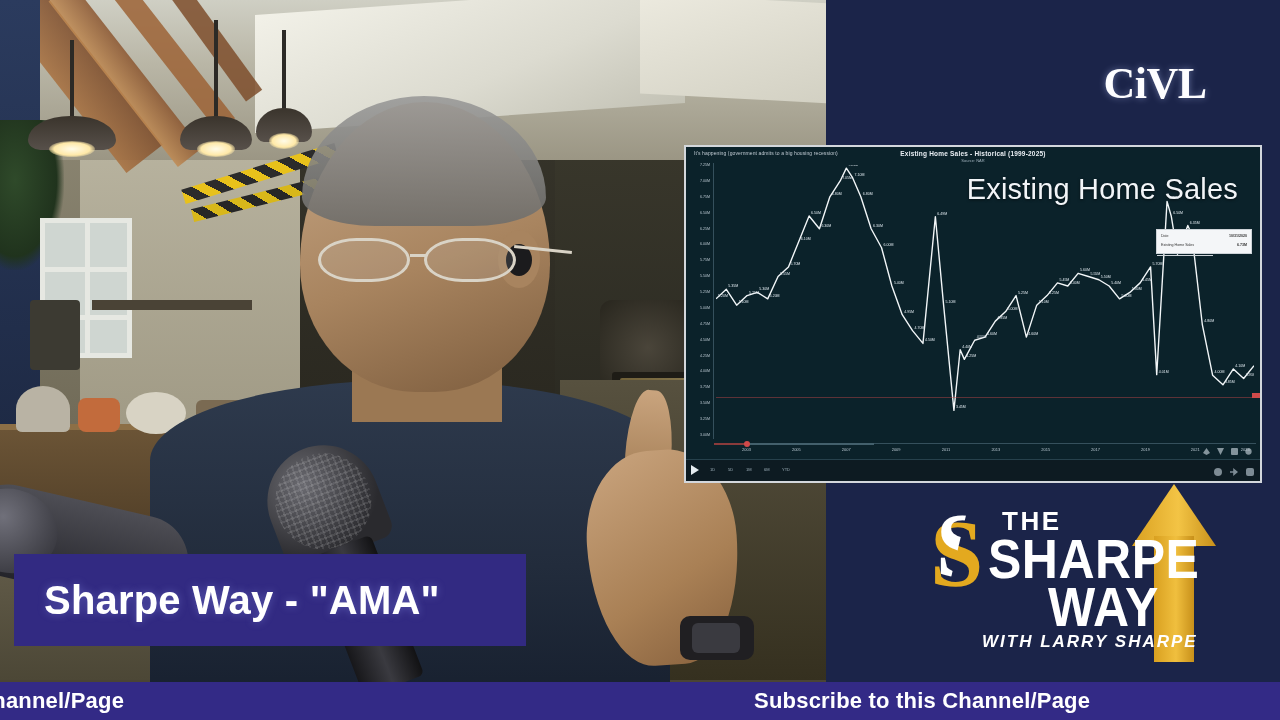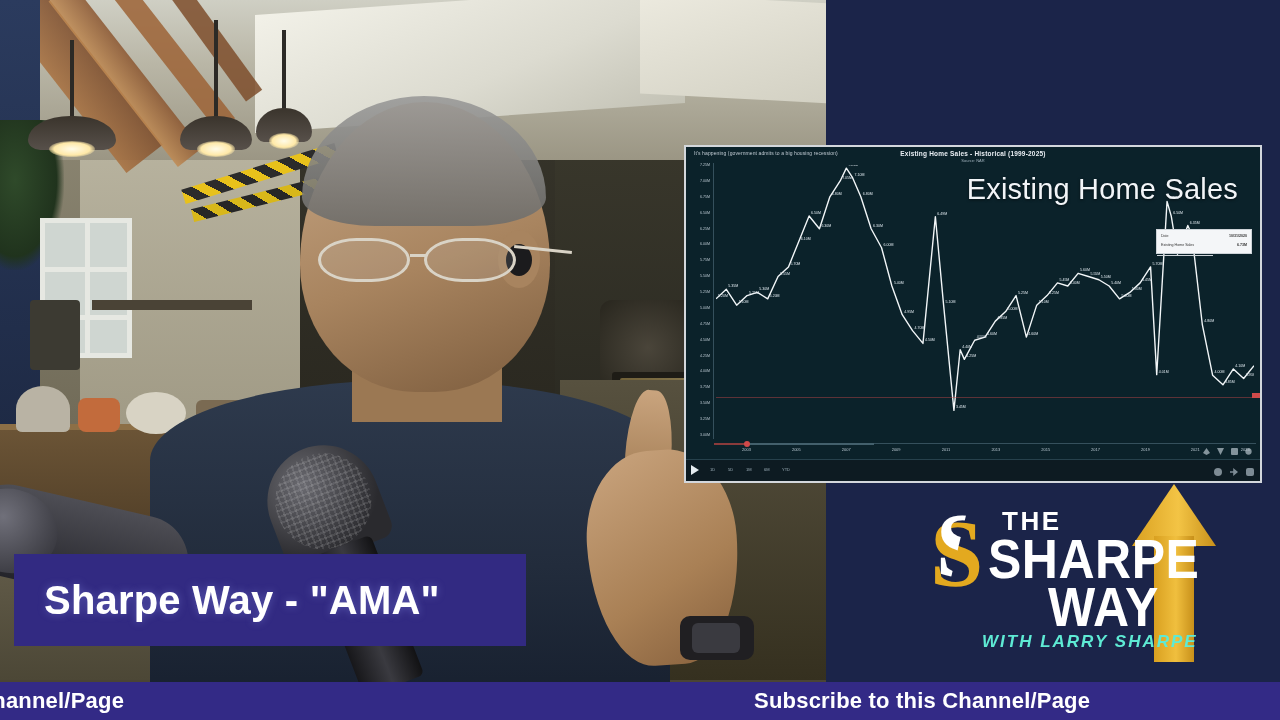--- a/index.html
+++ b/index.html
@@ -225,38 +225,41 @@
   .sw-s-over { position:absolute; left:6px; top:14px; width:52px; height:78px;
     color:#ffffff; font-family:"Liberation Serif", serif; font-weight:700; font-size:92px;
     line-height:78px; clip-path:polygon(0 0,62% 0,26% 100%,0 100%); }
   .sw-the { position:absolute; left:72px; top:14px; font-size:26px; font-weight:700;
     color:#ffffff; letter-spacing:2.5px; }
   .sw-sharpe { position:absolute; left:58px; top:38px; font-size:50px; font-weight:700;
     color:#ffffff; letter-spacing:.5px; transform:scaleY(1.1); }
   .sw-way { position:absolute; left:118px; top:86px; font-size:50px; font-weight:700;
     color:#ffffff; letter-spacing:.5px; transform:scaleY(1.1); }
   .sw-with { position:absolute; left:52px; top:140px; font-size:17px; font-weight:700;
-    font-style:italic; color:#5eead4; letter-spacing:2px; }
+    font-style:italic; color:#ffffff; letter-spacing:2px; }
 
   
   .ticker { position:absolute; left:0; bottom:0; width:1280px; height:38px;
     background:#332a86; overflow:hidden; }
   .ticker-inner { position:absolute; top:0; left:0; height:38px; white-space:nowrap;
     display:flex; align-items:center; }
   .ticker-item { color:#ffffff; font-size:22px; font-weight:700; letter-spacing:.2px;
     padding-right:630px; }
   .ticker-item.first { margin-left:-212px; }
 </style>
 </head>
 <body>
 
 <div id="stage">
 
   <div class="bg-navy"></div>
 
+  <div class="civl">
+    <span>CiVL</span>
+  </div>
 
   <div class="video">
     <div class="v-wallback"></div>
     <div class="v-wallpanel"></div>
     <div class="v-garage"></div>
     <div class="v-garage2"></div>
     <div class="v-ceiling"></div>
     <div class="v-skylight"></div>
     <div class="v-skylight2"></div>
     <div class="v-beam b1"></div>

